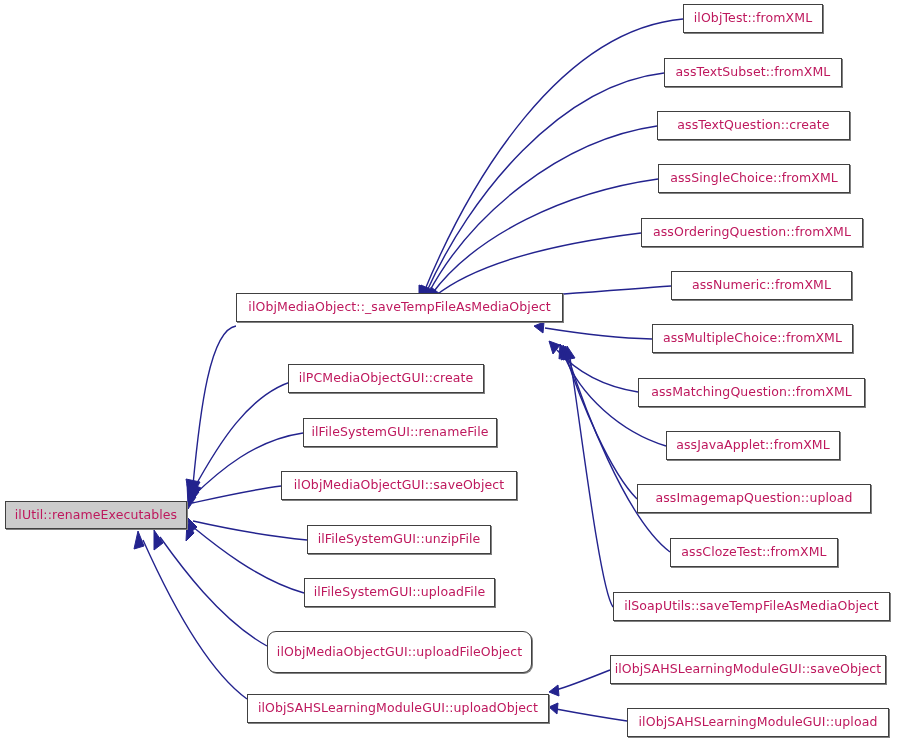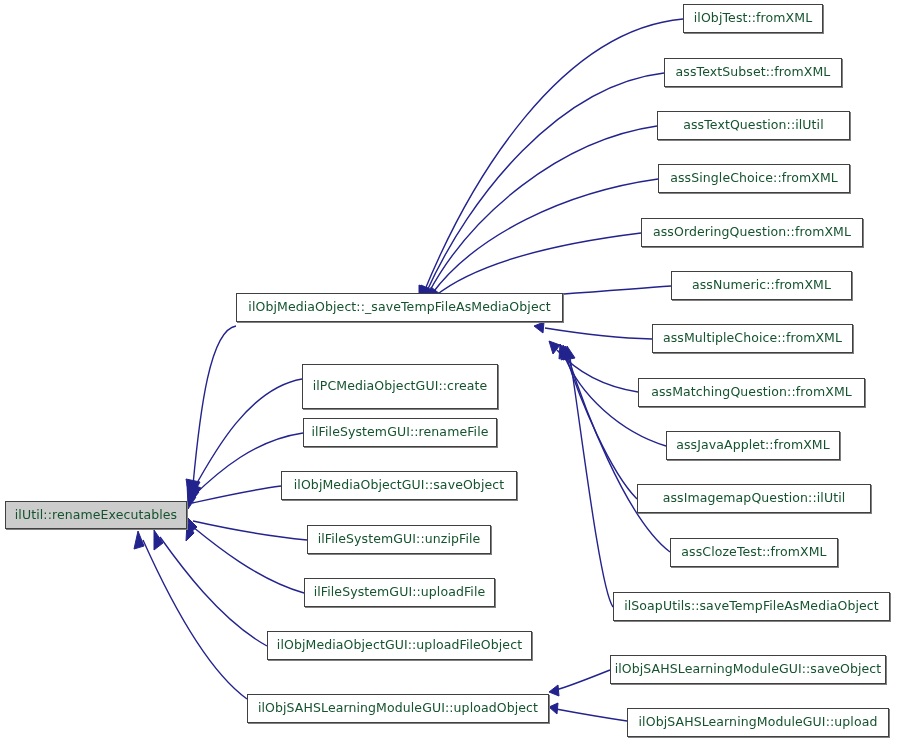--- a/index.html
+++ b/index.html
@@ -7,21 +7,21 @@
   body{
     font-family:"DejaVu Sans","Liberation Sans",sans-serif;
     width:904px;height:747px;overflow:hidden;position:relative;
   }
   #graph{position:absolute;left:0;top:0;width:904px;height:747px;}
   .gnode{
     position:absolute;
     box-sizing:border-box;
     border:1px solid #404040;
     background:#ffffff;
-    color:#14532d;
+    color:#be185d;
     font-size:12.5px;
     line-height:1;
     display:flex;
     align-items:center;
     justify-content:center;
     white-space:nowrap;
     letter-spacing:0.1px;
     box-shadow:1px 1px 0 0 #808080;
   }
   .gnode.root{
@@ -82,70 +82,70 @@
     </g>
 </svg>
 
 <div id="node-layer">
     <div class="gnode root" style="left: 5px; top: 501px; width: 182px; height: 28px;">
       <span class="nodelabel">ilUtil::renameExecutables</span>
     </div>
     <div class="gnode" style="left: 236px; top: 293px; width: 327px; height: 29px;">
       <span class="nodelabel">ilObjMediaObject::_saveTempFileAsMediaObject</span>
     </div>
-    <div class="gnode" style="left: 302px; top: 364px; width: 196px; height: 45px; justify-content: center;">
+    <div class="gnode" style="left: 288px; top: 364px; width: 196px; height: 29px; justify-content: center;">
       <span class="nodelabel">ilPCMediaObjectGUI::create</span>
     </div>
     <div class="gnode" style="left: 303px; top: 418px; width: 194px; height: 29px;">
       <span class="nodelabel">ilFileSystemGUI::renameFile</span>
     </div>
     <div class="gnode" style="left: 281px; top: 471px; width: 236px; height: 29px;">
       <span class="nodelabel">ilObjMediaObjectGUI::saveObject</span>
     </div>
     <div class="gnode" style="left: 307px; top: 525px; width: 184px; height: 29px;">
       <span class="nodelabel">ilFileSystemGUI::unzipFile</span>
     </div>
     <div class="gnode" style="left: 304px; top: 578px; width: 191px; height: 29px;">
       <span class="nodelabel">ilFileSystemGUI::uploadFile</span>
     </div>
-    <div class="gnode" style="left: 267px; top: 631px; width: 265px; height: 29px;">
+    <div class="gnode" style="left: 267px; top: 631px; width: 265px; height: 42px; border-radius: 9px;">
       <span class="nodelabel">ilObjMediaObjectGUI::uploadFileObject</span>
     </div>
     <div class="gnode" style="left: 247px; top: 684px; width: 302px; height: 29px; margin-top: 10px;">
       <span class="nodelabel">ilObjSAHSLearningModuleGUI::uploadObject</span>
     </div>
     <div class="gnode" style="left: 683px; top: 4px; width: 140px; height: 29px;">
       <span class="nodelabel">ilObjTest::fromXML</span>
     </div>
     <div class="gnode" style="left: 664px; top: 58px; width: 178px; height: 29px;">
       <span class="nodelabel">assTextSubset::fromXML</span>
     </div>
     <div class="gnode" style="left: 657px; top: 111px; width: 193px; height: 29px;">
-      <span class="nodelabel">assTextQuestion::ilUtil</span>
+      <span class="nodelabel">assTextQuestion::create</span>
     </div>
     <div class="gnode" style="left: 658px; top: 164px; width: 192px; height: 29px;">
       <span class="nodelabel">assSingleChoice::fromXML</span>
     </div>
     <div class="gnode" style="left: 641px; top: 218px; width: 222px; height: 29px;">
       <span class="nodelabel">assOrderingQuestion::fromXML</span>
     </div>
     <div class="gnode" style="left: 671px; top: 271px; width: 181px; height: 29px;">
       <span class="nodelabel">assNumeric::fromXML</span>
     </div>
     <div class="gnode" style="left: 652px; top: 324px; width: 201px; height: 29px;">
       <span class="nodelabel">assMultipleChoice::fromXML</span>
     </div>
     <div class="gnode" style="left: 638px; top: 378px; width: 227px; height: 29px; align-items: center;">
       <span class="nodelabel">assMatchingQuestion::fromXML</span>
     </div>
     <div class="gnode" style="left: 666px; top: 431px; width: 174px; height: 29px;">
       <span class="nodelabel">assJavaApplet::fromXML</span>
     </div>
     <div class="gnode" style="left: 637px; top: 484px; width: 234px; height: 29px;">
-      <span class="nodelabel">assImagemapQuestion::ilUtil</span>
+      <span class="nodelabel">assImagemapQuestion::upload</span>
     </div>
     <div class="gnode" style="left: 670px; top: 538px; width: 168px; height: 29px;">
       <span class="nodelabel">assClozeTest::fromXML</span>
     </div>
     <div class="gnode" style="left: 613px; top: 592px; width: 277px; height: 29px;">
       <span class="nodelabel">ilSoapUtils::saveTempFileAsMediaObject</span>
     </div>
     <div class="gnode" style="left: 610px; top: 655px; width: 276px; height: 29px;">
       <span class="nodelabel">ilObjSAHSLearningModuleGUI::saveObject</span>
     </div>

